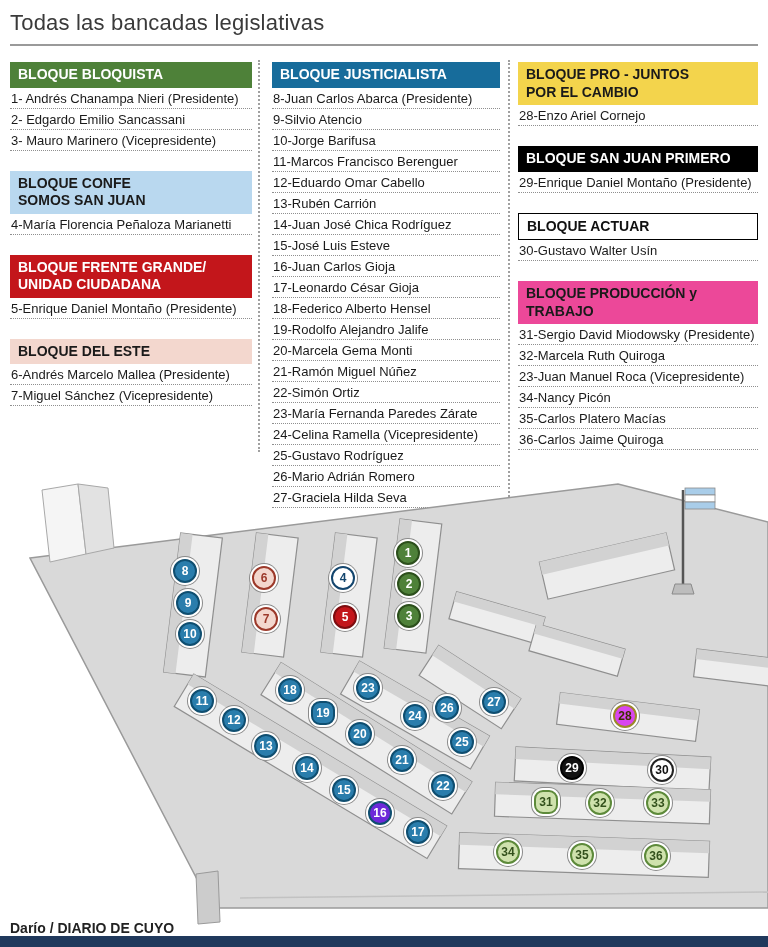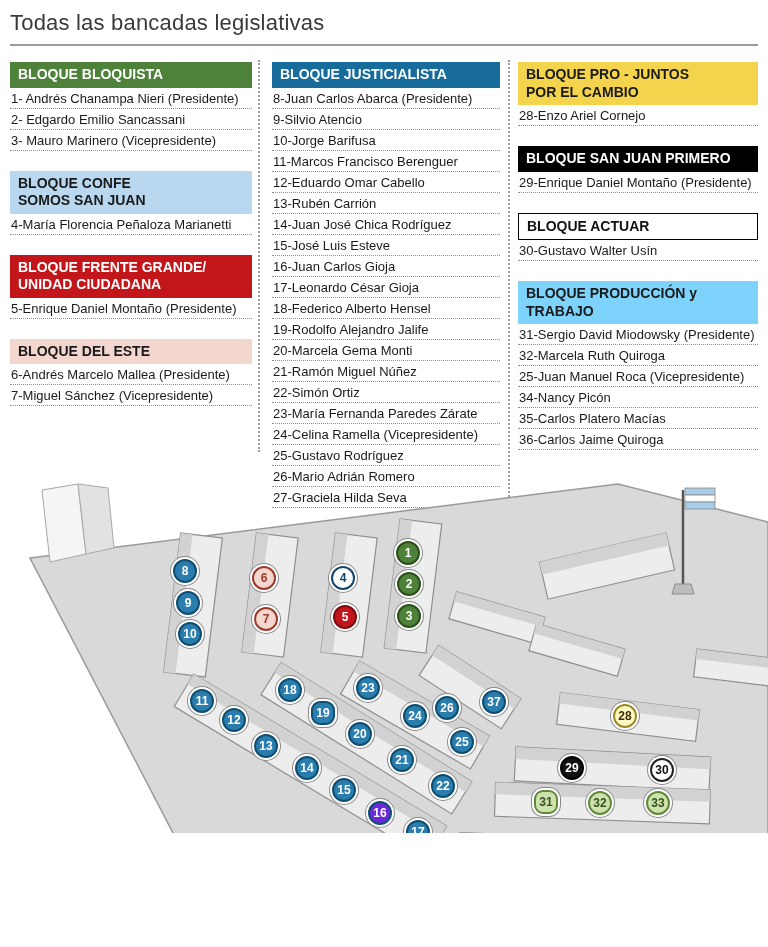--- a/index.html
+++ b/index.html
@@ -1,17 +1,17 @@
 <!DOCTYPE html>
 <html><head>
 <meta charset="utf-8">
 <style>
   html, body { margin: 0; padding: 0; background: #ffffff; }
   body { font-family: "Liberation Sans", sans-serif; }
-  .canvas { position: relative; width: 768px; height: 833px; background: #fff; overflow: hidden; }
+  .canvas { position: relative; width: 768px; height: 947px; background: #fff; overflow: hidden; }
 
   .title { position: absolute; left: 10px; top: 10px; font-size: 22px; color: #3a3a3a; letter-spacing: 0.2px; }
   .rule  { position: absolute; left: 10px; top: 44px; width: 748px; border-top: 2px solid #9a9a9a; }
 
   .col  { position: absolute; top: 62px; }
   .col1 { left: 10px;  width: 242px; }
   .col2 { left: 272px; width: 228px; }
   .col3 { left: 518px; width: 240px; }
 
   .sep { position: absolute; width: 0; border-left: 2px dotted #a0a0a0; }
@@ -106,25 +106,25 @@
       </div>
       <div class="block">
         <div class="block-header" style="background: rgb(0, 0, 0); color: rgb(255, 255, 255);">BLOQUE SAN JUAN PRIMERO</div>
         <div class="member">29-Enrique Daniel Montaño (Presidente)</div>
       </div>
       <div class="block">
         <div class="block-header" style="background: rgb(255, 255, 255); color: rgb(17, 17, 17); border: 1.5px solid rgb(0, 0, 0);">BLOQUE ACTUAR</div>
         <div class="member">30-Gustavo Walter Usín</div>
       </div>
       <div class="block">
-        <div class="block-header" style="background: #7dd3fc; color: rgb(26, 26, 26);">BLOQUE PRODUCCIÓN y
+        <div class="block-header" style="background: #ec4899; color: rgb(26, 26, 26);">BLOQUE PRODUCCIÓN y
 TRABAJO</div>
         <div class="member">31-Sergio David Miodowsky (Presidente)</div>
         <div class="member">32-Marcela Ruth Quiroga</div>
-        <div class="member">25-Juan Manuel Roca (Vicepresidente)</div>
+        <div class="member">23-Juan Manuel Roca (Vicepresidente)</div>
         <div class="member">34-Nancy Picón</div>
         <div class="member">35-Carlos Platero Macías</div>
         <div class="member">36-Carlos Jaime Quiroga</div>
       </div>
     </div>
 
   <div class="sep" style="left:258px; top:60px; height:392px;"></div>
   <div class="sep" style="left:508px; top:60px; height:472px;"></div>
 
   <div class="diagram">
@@ -205,22 +205,22 @@
         <div class="seat" style="left: 406px; top: 342px; background: rgb(42, 125, 172); color: rgb(255, 255, 255); border-color: rgb(15, 78, 112);">17</div>
         <div class="seat" style="left: 278px; top: 200px; background: rgb(42, 125, 172); color: rgb(255, 255, 255); border-color: rgb(15, 78, 112);">18</div>
         <div class="seat" style="left: 311px; top: 223px; background: rgb(42, 125, 172); color: rgb(255, 255, 255); border-color: rgb(15, 78, 112); border-radius: 9px;">19</div>
         <div class="seat" style="left: 348px; top: 244px; background: rgb(42, 125, 172); color: rgb(255, 255, 255); border-color: rgb(15, 78, 112);">20</div>
         <div class="seat" style="left: 390px; top: 270px; background: rgb(42, 125, 172); color: rgb(255, 255, 255); border-color: rgb(15, 78, 112);">21</div>
         <div class="seat" style="left: 431px; top: 296px; background: rgb(42, 125, 172); color: rgb(255, 255, 255); border-color: rgb(15, 78, 112);">22</div>
         <div class="seat" style="left: 356px; top: 198px; background: rgb(42, 125, 172); color: rgb(255, 255, 255); border-color: rgb(15, 78, 112);">23</div>
         <div class="seat" style="left: 403px; top: 226px; background: rgb(42, 125, 172); color: rgb(255, 255, 255); border-color: rgb(15, 78, 112);">24</div>
         <div class="seat" style="left: 450px; top: 252px; background: rgb(42, 125, 172); color: rgb(255, 255, 255); border-color: rgb(15, 78, 112);">25</div>
         <div class="seat" style="left: 435px; top: 182px; background: rgb(42, 125, 172); color: rgb(255, 255, 255); border-color: rgb(15, 78, 112); margin-top: 36px;">26</div>
-        <div class="seat" style="left: 482px; top: 212px; background: rgb(42, 125, 172); color: rgb(255, 255, 255); border-color: rgb(15, 78, 112);">37</div>
-        <div class="seat" style="left: 613px; top: 226px; background: #fef9c3; color: rgb(61, 48, 0); border-color: rgb(155, 138, 40);">28</div>
+        <div class="seat" style="left: 482px; top: 212px; background: rgb(42, 125, 172); color: rgb(255, 255, 255); border-color: rgb(15, 78, 112);">27</div>
+        <div class="seat" style="left: 613px; top: 226px; background: #d946ef; color: rgb(61, 48, 0); border-color: rgb(155, 138, 40);">28</div>
         <div class="seat" style="left: 560px; top: 278px; background: rgb(18, 18, 18); color: rgb(255, 255, 255); border-color: rgb(0, 0, 0);">29</div>
         <div class="seat" style="left: 640px; top: 280px; background: rgb(255, 255, 255); color: rgb(17, 17, 17); border-color: rgb(34, 34, 34); margin-left: 10px;">30</div>
         <div class="seat" style="left: 534px; top: 312px; background: rgb(207, 226, 173); color: rgb(51, 81, 28); border-color: rgb(93, 138, 58); border-radius: 9px;">31</div>
         <div class="seat" style="left: 588px; top: 313px; background: rgb(207, 226, 173); color: rgb(51, 81, 28); border-color: rgb(93, 138, 58);">32</div>
         <div class="seat" style="left: 646px; top: 313px; background: rgb(207, 226, 173); color: rgb(51, 81, 28); border-color: rgb(93, 138, 58);">33</div>
         <div class="seat" style="left: 496px; top: 362px; background: rgb(207, 226, 173); color: rgb(51, 81, 28); border-color: rgb(93, 138, 58);">34</div>
         <div class="seat" style="left: 570px; top: 365px; background: rgb(207, 226, 173); color: rgb(51, 81, 28); border-color: rgb(93, 138, 58);">35</div>
         <div class="seat" style="left: 644px; top: 366px; background: rgb(207, 226, 173); color: rgb(51, 81, 28); border-color: rgb(93, 138, 58);">36</div>
       </div>
   </div>

